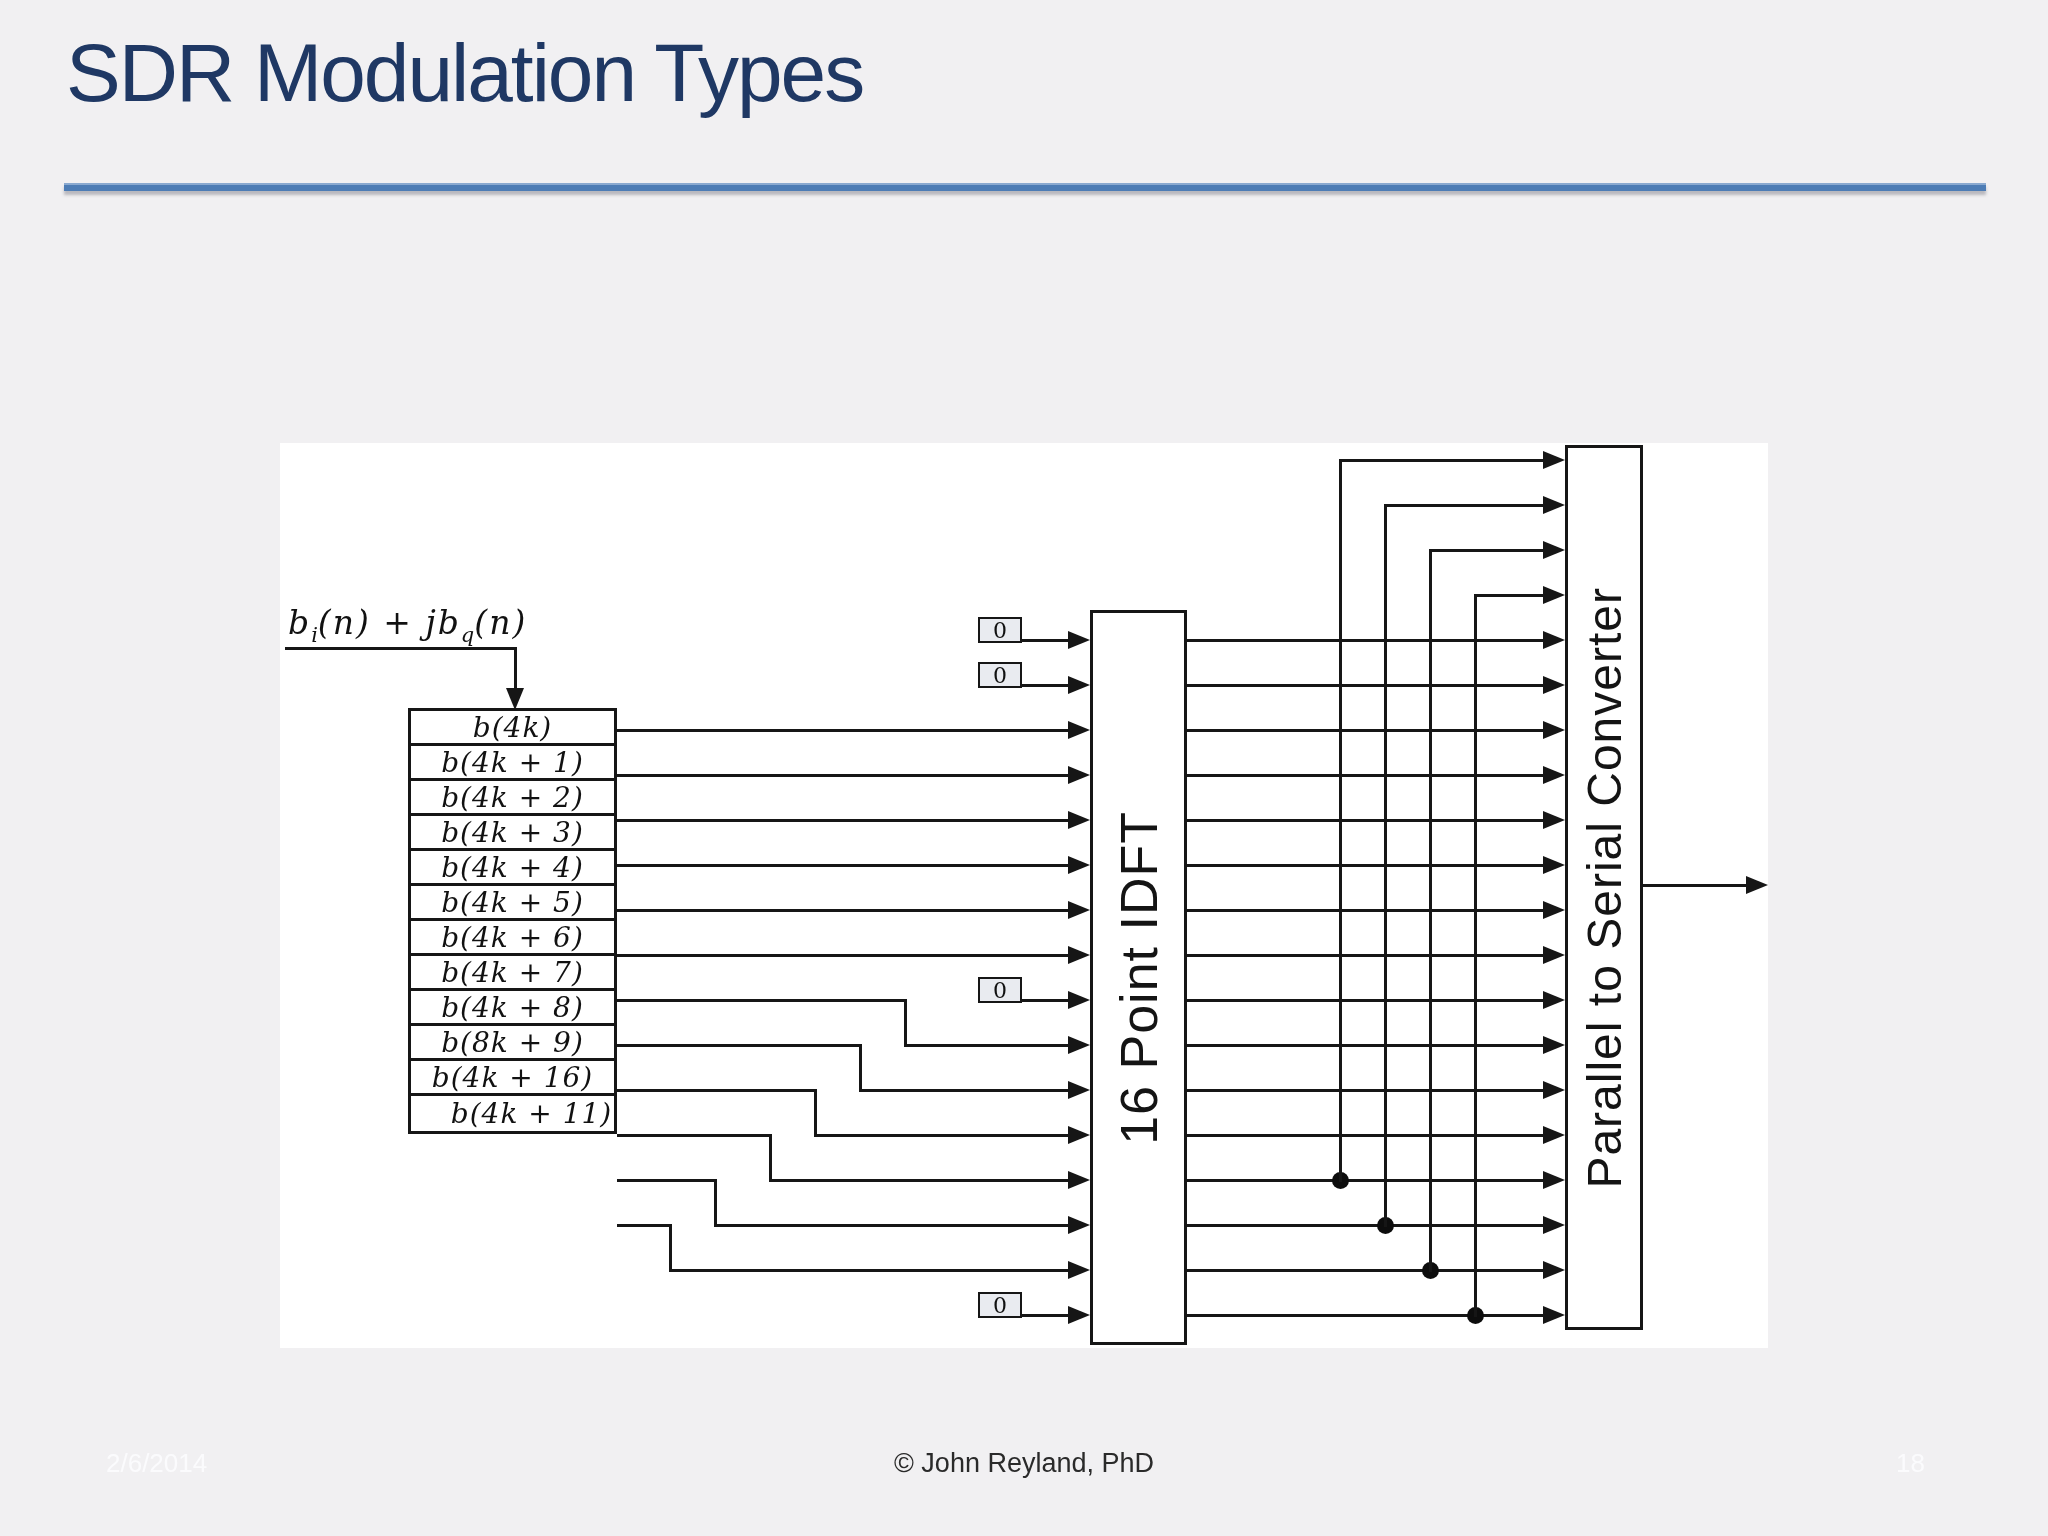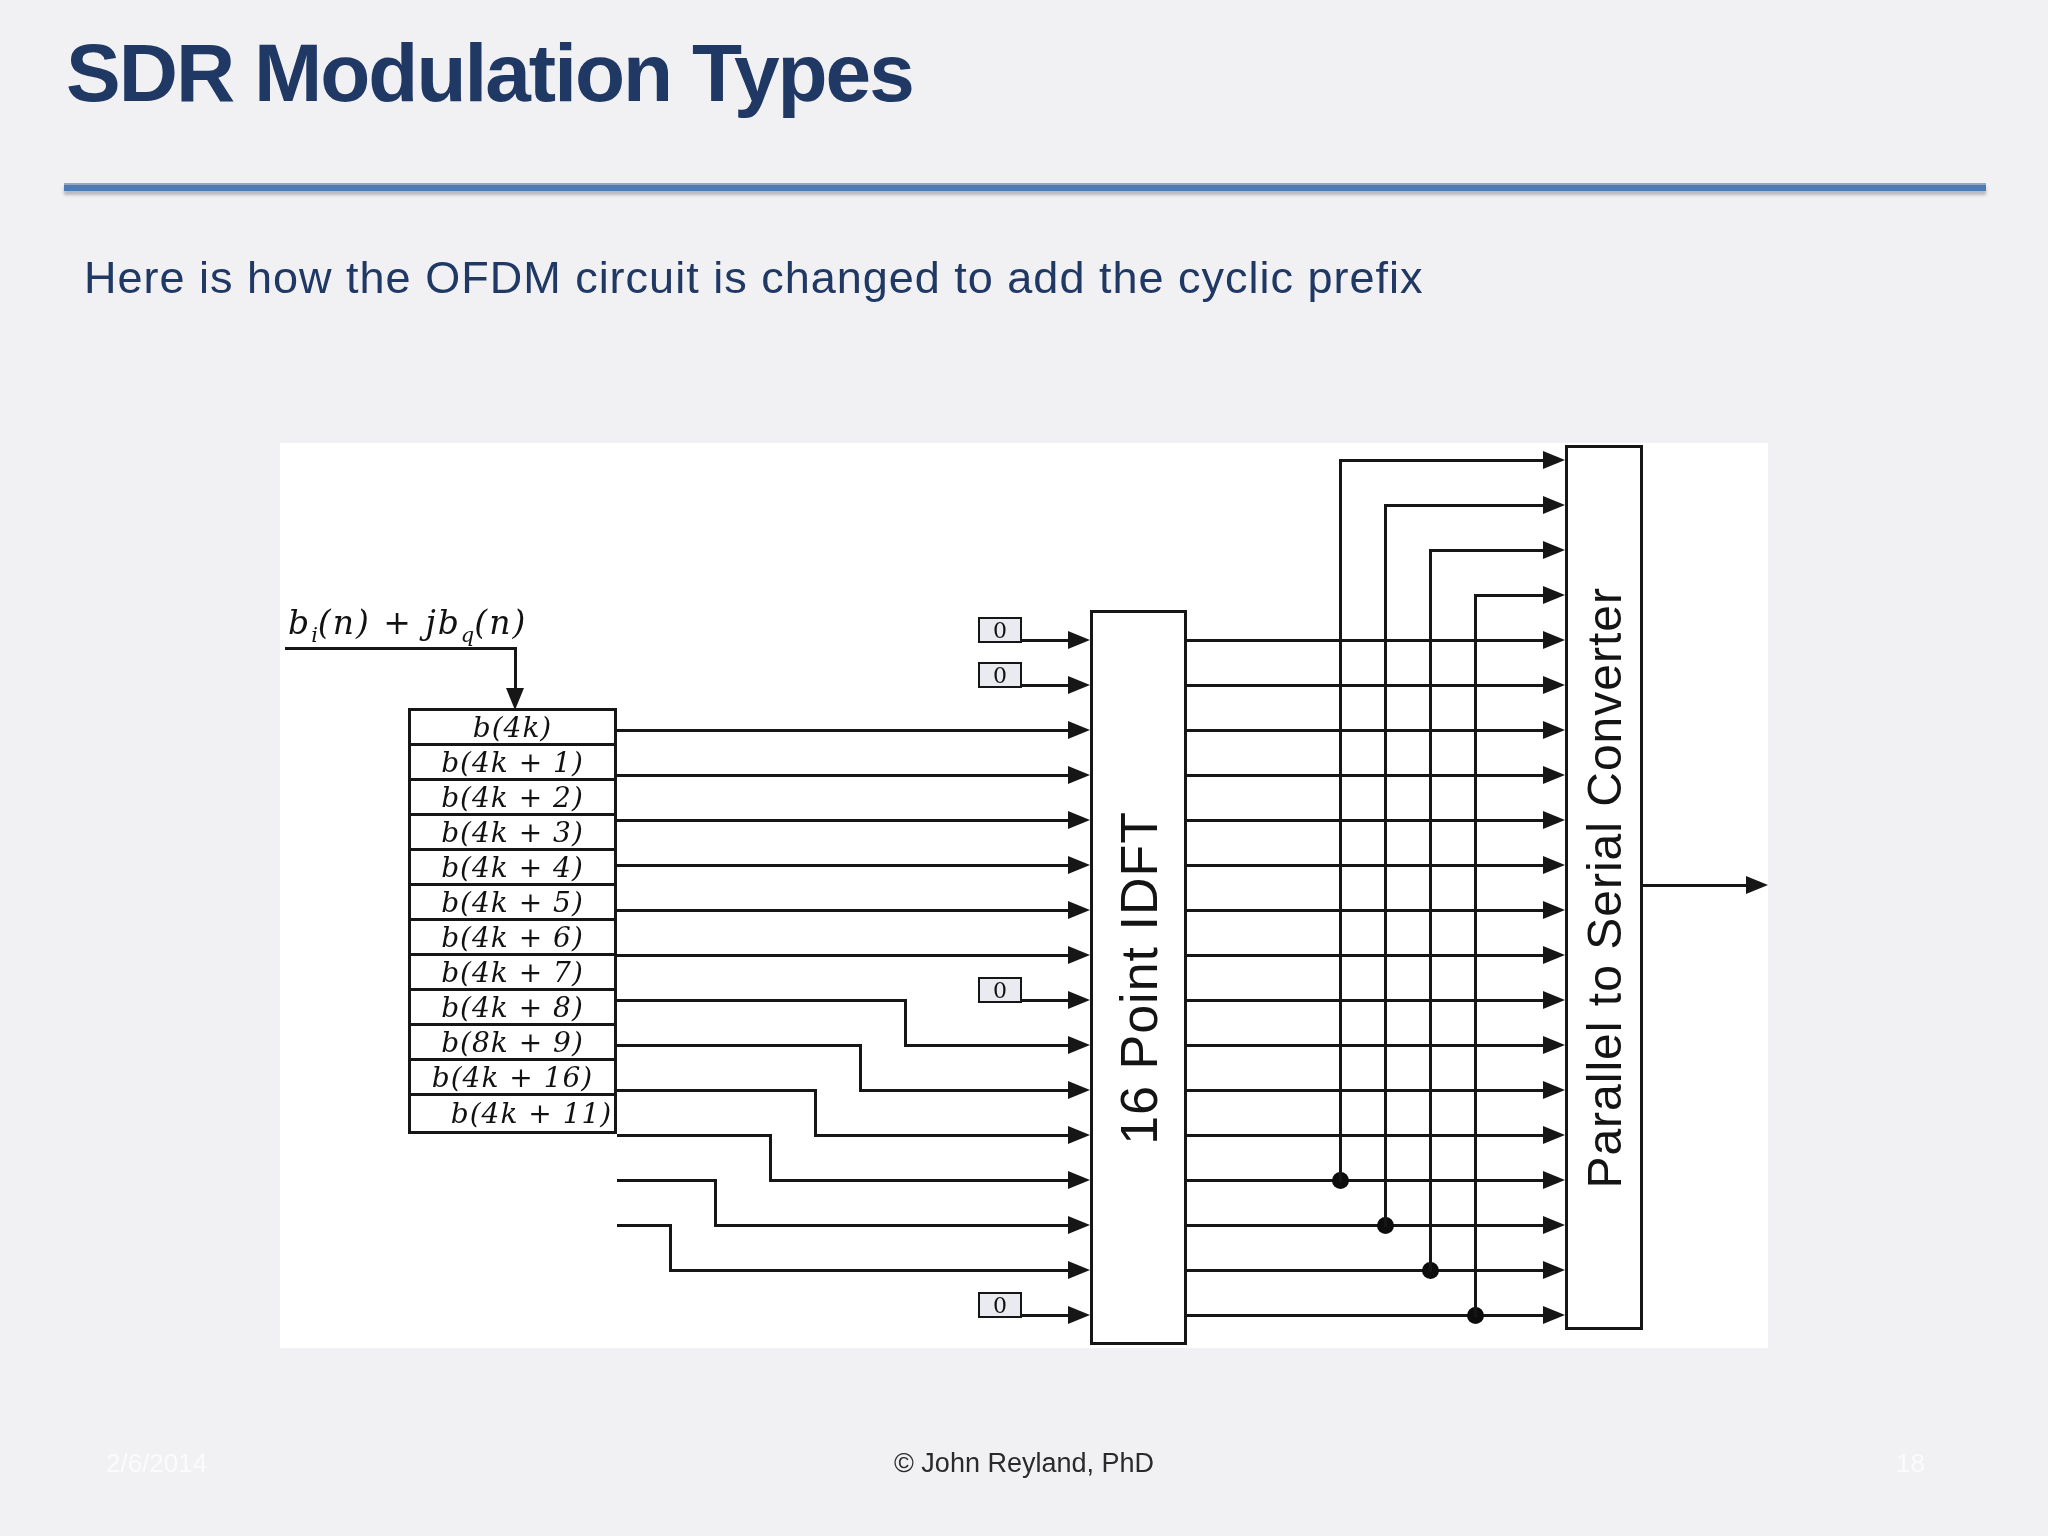--- a/index.html
+++ b/index.html
@@ -2,21 +2,21 @@
 <html><head>
 <meta charset="utf-8">
 <style>
   html,body{margin:0;padding:0;background:#d8d8dc;}
   .slide{
     position:relative;width:2048px;height:1536px;overflow:hidden;
     background:#f1f0f2;font-family:"Liberation Sans",sans-serif;
   }
   .title{
     position:absolute;left:66px;top:26px;
-    font-size:82px;font-weight:700;letter-spacing:-2px;
+    font-size:82px;font-weight:400;letter-spacing:-2px;
     color:#1f3864;white-space:nowrap;
   }
   .rule{
     position:absolute;left:64px;top:183px;width:1922px;height:8px;
     background:linear-gradient(to bottom,#8aa9d0 0%,#8aa9d0 28%,#4d7cb5 28%,#4d7cb5 100%);
     box-shadow:0 4px 3px rgba(130,130,140,0.5);
   }
   .subtitle{
     position:absolute;left:84px;top:252px;
     font-size:45px;letter-spacing:1px;color:#1f3864;white-space:nowrap;
@@ -82,21 +82,20 @@
     font-size:27px;color:#2a2a2a;
   }
 </style>
 </head>
 <body>
 
 <div class="slide">
 
   <div class="title">SDR Modulation Types</div>
   <div class="rule"></div>
-  <div class="subtitle">Here is how the OFDM circuit is changed to add the cyclic prefix</div>
 
   <div class="panel" id="panel">
 
     <div class="input-label">
       <span>b</span><sub>i</sub><span>(n) + jb</span><sub>q</sub><span>(n)</span>
     </div>
 
     <div class="stack">
       <div class="reg-row">b(4k)</div>
       <div class="reg-row">b(4k + 1)</div>

